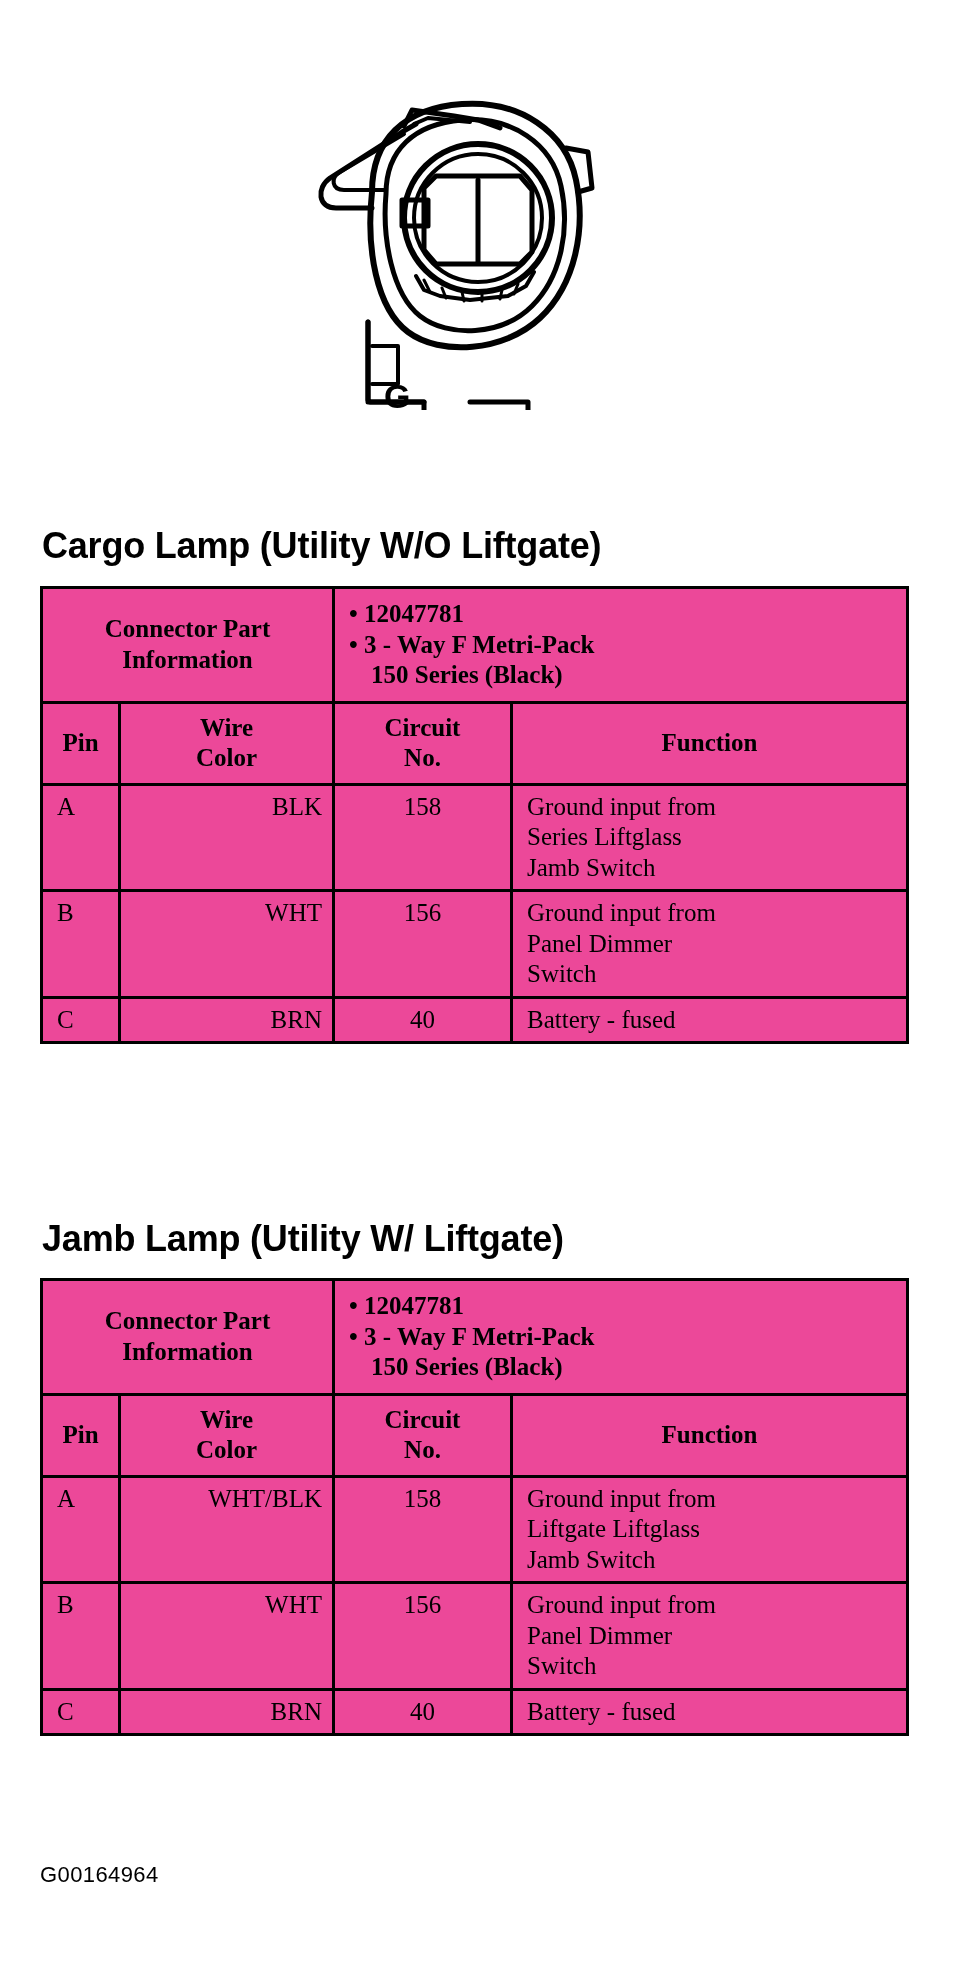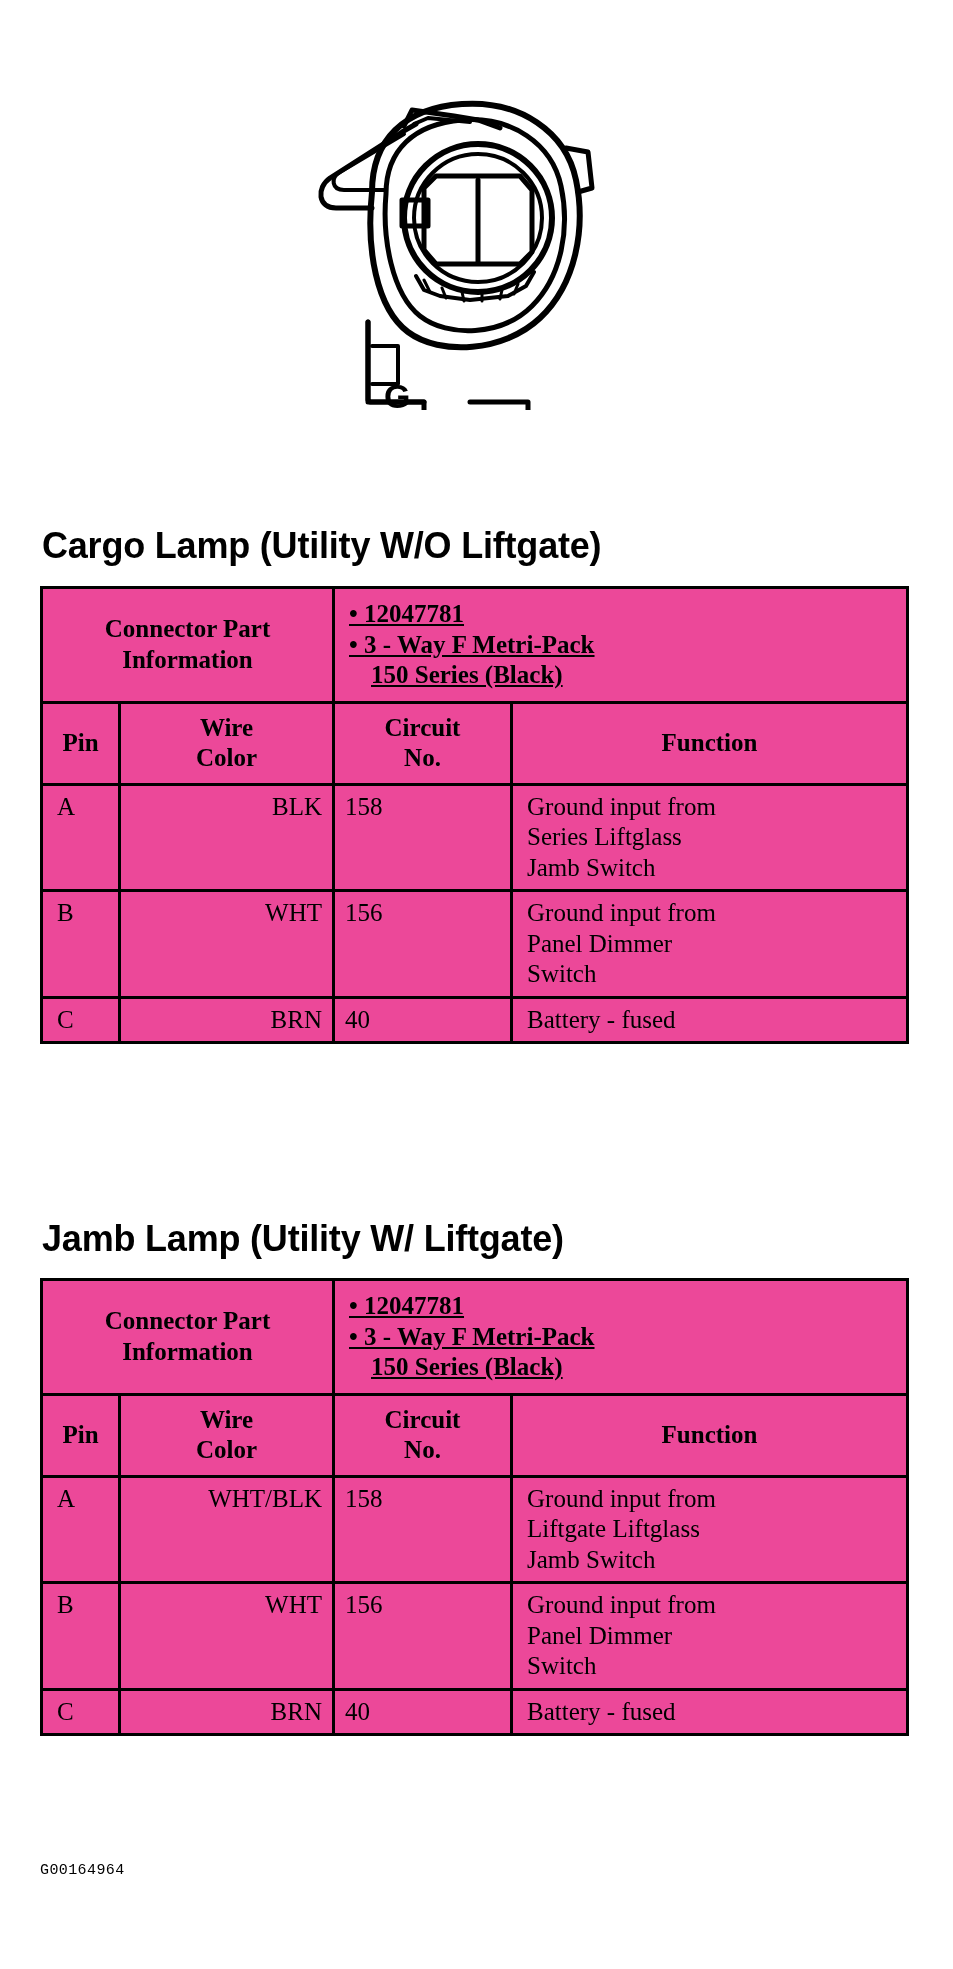--- a/index.html
+++ b/index.html
@@ -82,21 +82,20 @@
     vertical-align: middle !important;
     line-height: 1.3;
     padding: 10px 4px !important;
   }
   .cpi-value {
     font-family: "Liberation Sans", sans-serif;
     font-weight: bold;
     font-size: 26px;
     line-height: 1.32;
     padding: 10px 14px !important;
-    text-decoration: underline;
   }
   .cpi-value .bullet-line {
     display: block;
     white-space: nowrap;
   }
   .cpi-value .cont {
     display: block;
     padding-left: 22px;
   }
 
@@ -105,38 +104,38 @@
     font-weight: bold;
     font-size: 27px;
     text-align: center;
     vertical-align: middle !important;
     line-height: 1.18;
     padding: 9px 4px !important;
   }
 
   .c-pin   { text-align: left;   padding-left: 14px !important; }
   .c-color { text-align: right; }
-  .c-circ  { }
+  .c-circ  { text-align: center; }
   .c-func  { text-align: left; padding-left: 14px !important; }
 
   .func-line { display: block; white-space: nowrap; }
 
   
   col.col-pin   { width: 78px; }
   col.col-color { width: 214px; }
   col.col-circ  { width: 178px; }
   col.col-func  { width: 396px; }
 
   
   #figure-id {
     position: absolute;
     left: 40px;
     top: 1862px;
-    font-family: Liberation Mono, monospace;
-    font-size: 15px;
+    font-family: Liberation Sans, sans-serif;
+    font-size: 22px;
     letter-spacing: 0.4px;
   }
 </style>
 </head>
 <body>
 
 <div class="page">
 
   <div class="illustration">
     <svg width="953" height="370" viewBox="0 0 953 370" xmlns="http://www.w3.org/2000/svg">

